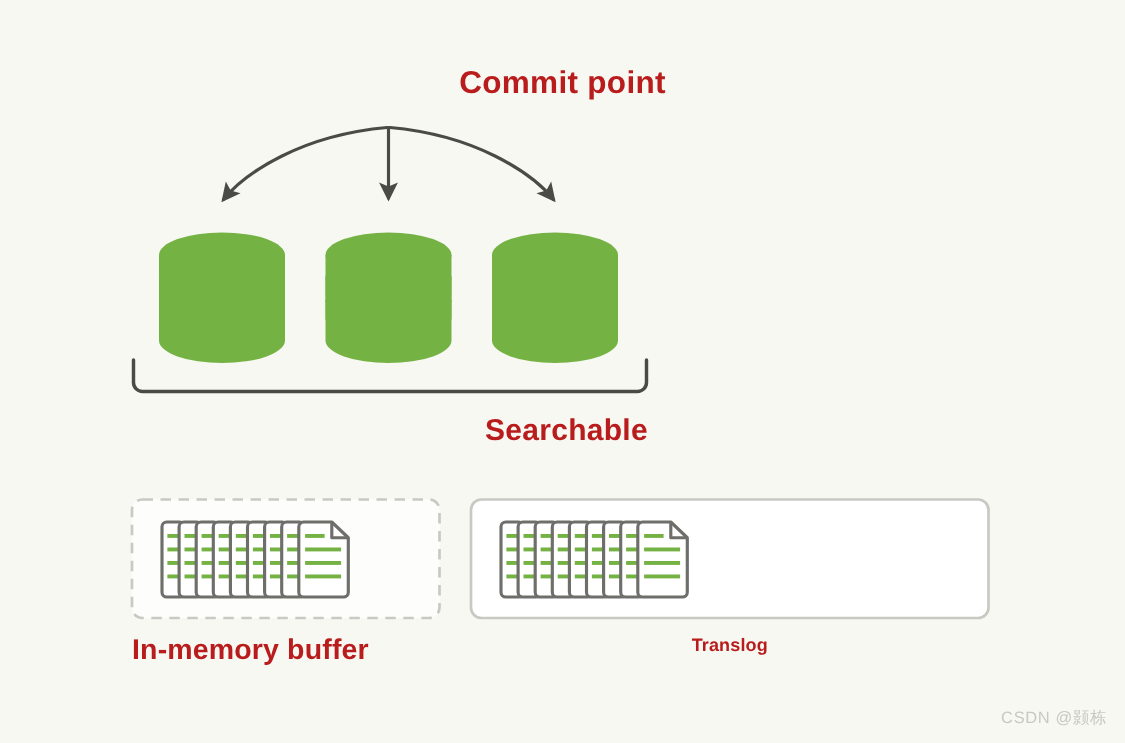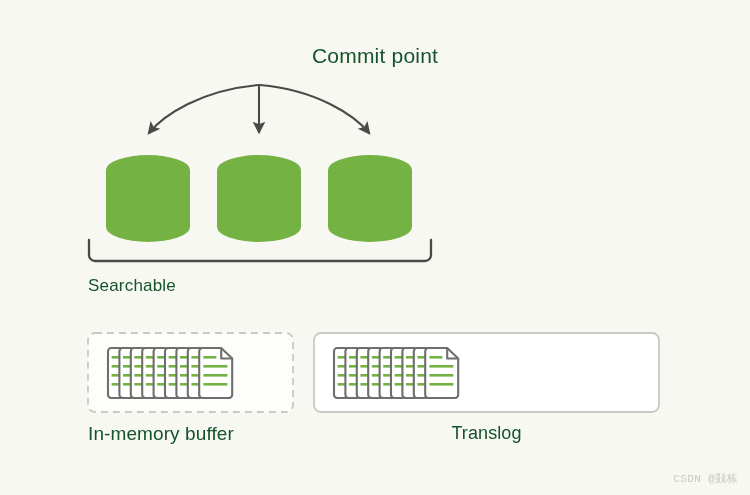--- a/index.html
+++ b/index.html
@@ -16,63 +16,63 @@
   }
   #canvas {
     position: absolute;
     left: 0;
     top: 0;
     width: 750px;
     height: 495px;
   }
   .lbl {
     position: absolute;
-    color: #14532d;
-    font-weight: normal;
+    color: #b91c1c;
+    font-weight: bold;
     white-space: nowrap;
     line-height: 1;
   }
   #commit-point-label {
     left: 0;
     top: 45px;
     width: 750px;
     text-align: center;
     font-size: 21px;
     letter-spacing: 0.2px;
   }
   #searchable-label {
     left: 88px;
     top: 277px;
     width: 344px;
-    text-align: left;
-    font-size: 17px;
+    text-align: right;
+    font-size: 20px;
     letter-spacing: 0.2px;
   }
   #inmem-label {
     left: 88px;
     top: 424px;
     width: 205px;
     font-size: 19px;
     letter-spacing: 0.1px;
   }
   #translog-label {
     left: 314px;
     top: 424px;
     width: 345px;
     text-align: center;
-    font-size: 18px;
+    font-size: 12px;
     letter-spacing: 0.1px;
   }
   #watermark {
     position: absolute;
     right: 12px;
     bottom: 9px;
     font-size: 11px;
     color: #c9c9c4;
-    font-family: Liberation Mono, monospace;
+    font-family: Liberation Sans, sans-serif;
     letter-spacing: 0.4px;
     white-space: nowrap;
   }
 </style>
 </head>
 <body>
 
 <svg id="canvas" viewBox="0 0 750 495" xmlns="http://www.w3.org/2000/svg">
 
   <defs>

